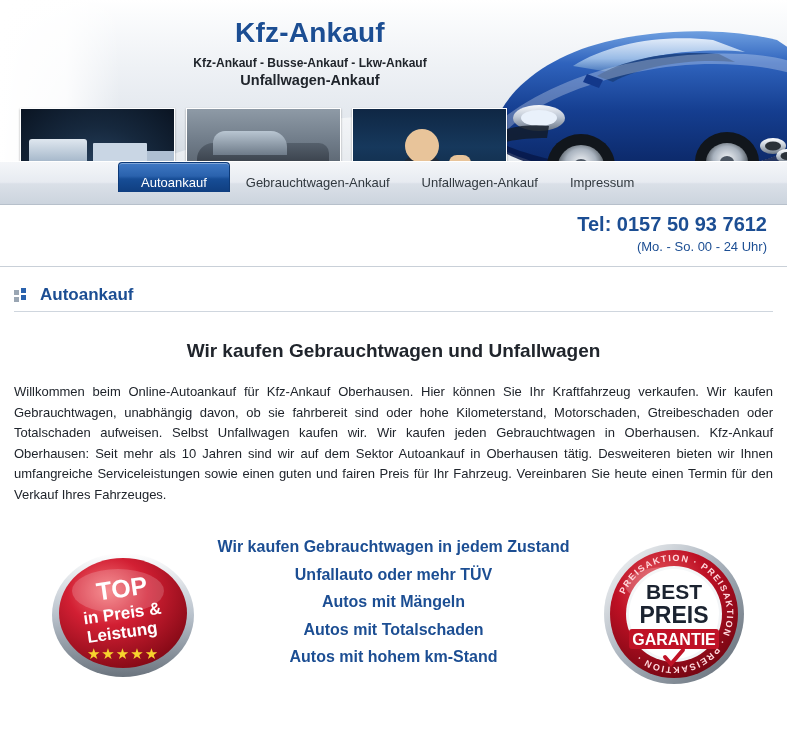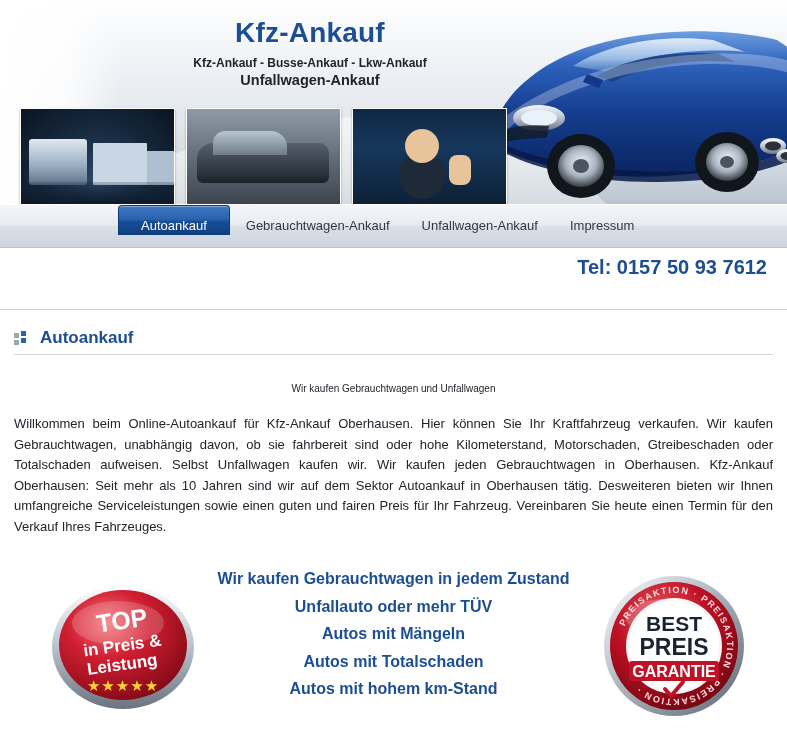--- a/index.html
+++ b/index.html
@@ -18,21 +18,21 @@
     position: relative;
     width: 787px;
     height: 754px;
     background: #ffffff;
   }
 
   
   .header {
     position: relative;
     width: 787px;
-    height: 204px;
+    height: 161px;
     background: #ffffff;
     overflow: hidden;
   }
   .header-bg {
     position: absolute;
     left: 0; top: 0;
     width: 787px; height: 228px;
     background:
       linear-gradient(to bottom, #ffffff 0%, #fbfcfd 6%, #eef1f5 30%, #e3e8ee 52%, #d3dae2 70%, #c3ccd6 84%, #b7c1cc 92%, #aab5c1 100%);
   }
@@ -272,22 +272,22 @@
     height: 1px;
     background: #cfd6de;
   }
 
   
   .content {
     padding: 0 14px;
   }
   .content-heading {
     text-align: center;
-    font-size: 10px;
-    font-weight: normal;
+    font-size: 19px;
+    font-weight: bold;
     color: #20252c;
     margin-top: 28px;
   }
   .content-paragraph {
     margin-top: 20px;
     font-size: 13px;
     color: #20252c;
     line-height: 1.58;
     text-align: justify;
   }
@@ -413,20 +413,21 @@
     <div class="nav-items">
       <div class="nav-item active">Autoankauf</div>
       <div class="nav-item">Gebrauchtwagen-Ankauf</div>
       <div class="nav-item">Unfallwagen-Ankauf</div>
       <div class="nav-item">Impressum</div>
     </div>
   </div>
 
   <div class="phone-block">
     <div class="phone-number">Tel: 0157 50 93 7612</div>
+    <div class="phone-hours">(Mo. - So. 00 - 24 Uhr)</div>
     <div class="phone-divider"></div>
   </div>
 
   <div class="section-head">
     <div class="section-bullet">
       <i></i>
         <i></i>
         <i></i>
         <i></i>
     </div>

